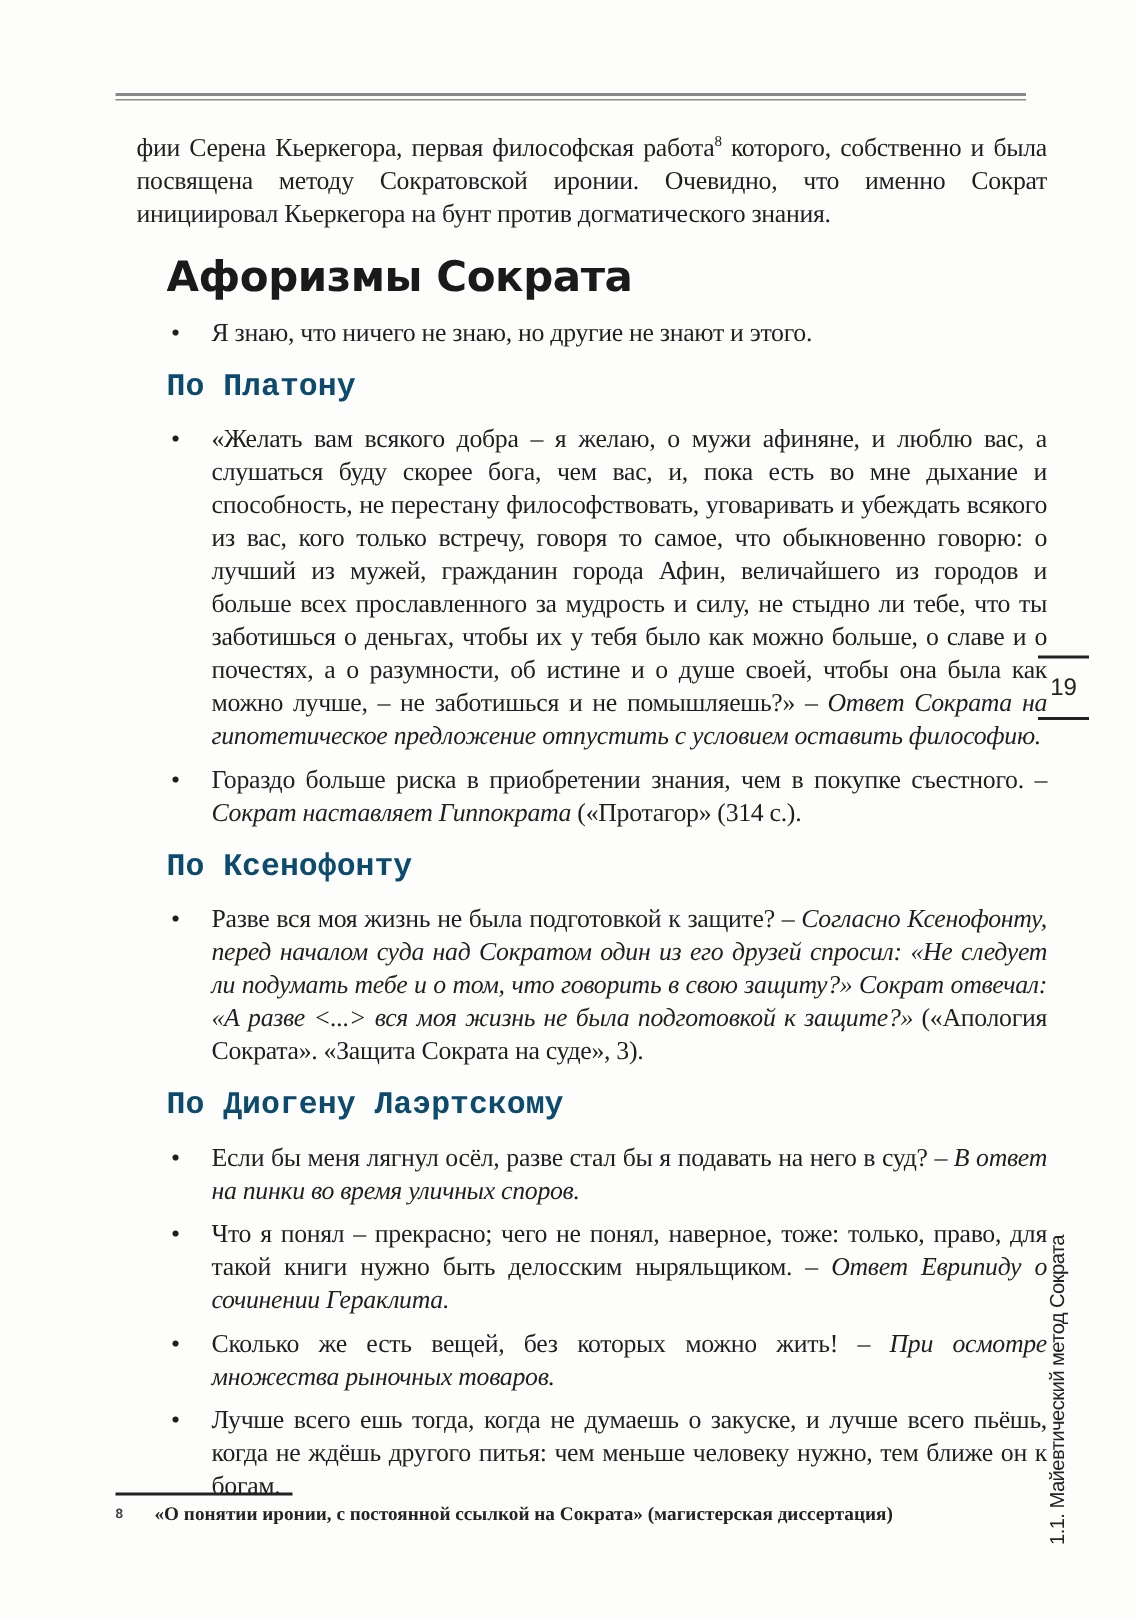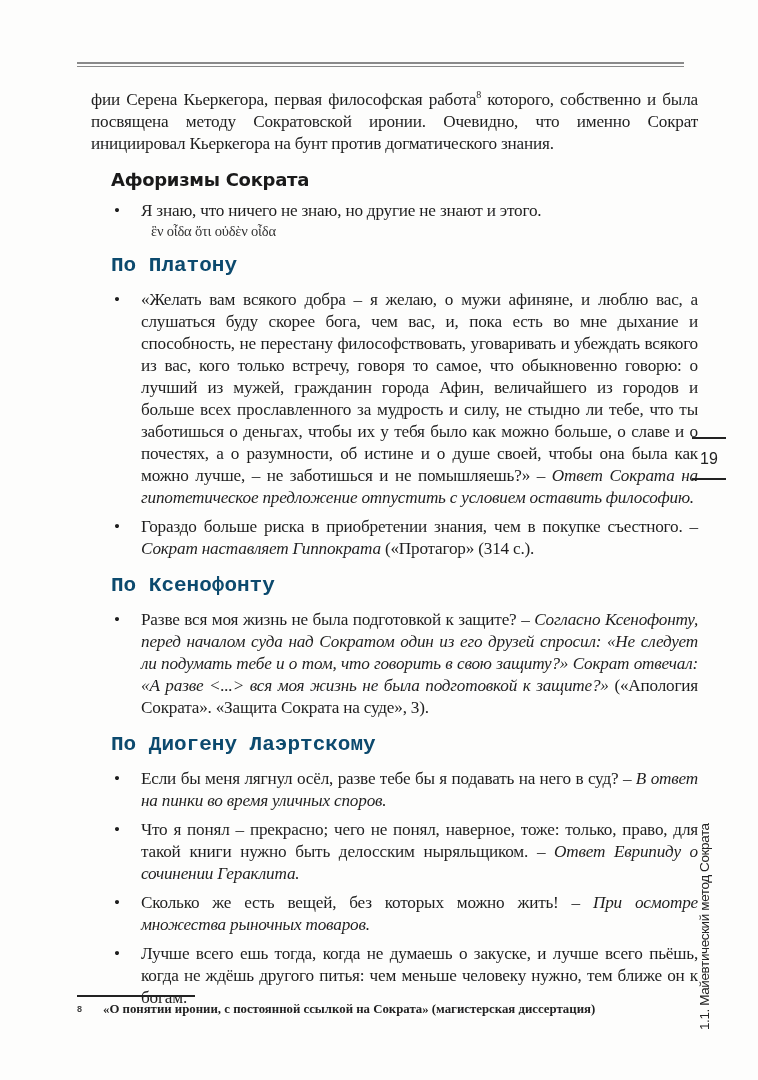--- a/index.html
+++ b/index.html
@@ -3,21 +3,21 @@
 <meta charset="utf-8">
 <style>
   html, body { margin:0; padding:0; }
   body { width:758px; height:1080px; background:#fdfdfc; position:relative; overflow:hidden;
          font-family:"Liberation Serif", "DejaVu Serif", serif; color:#1e1e1e; }
   .rule-top { position:absolute; left:77px; top:62px; width:607px; height:5px;
               border-top:2px solid #8a8a8a; border-bottom:1px solid #8a8a8a; box-sizing:border-box; }
   .page { position:absolute; left:91px; top:84px; width:607px; }
   p.body { margin:0; font-size:17.2px; line-height:22px; text-align:justify; letter-spacing:-0.2px; }
   h1.section { margin:14px 0 10px 20px; font-family:"DejaVu Sans", sans-serif; font-weight:bold;
-               font-size:18px; letter-spacing:-0.3px; color:#1a1a1a; }
+               font-size:28px; letter-spacing:-0.3px; color:#1a1a1a; }
   h2.sub { margin:14px 0 12px 20px; font-family:Liberation Mono, monospace; font-weight:bold; font-size:21px; color:#0c4a6e; }
   ul.items { list-style:none; margin:0; padding:0 0 0 20px; }
   ul.items li { position:relative; padding-left:30px; font-size:17.2px; line-height:22px;
                 text-align:justify; margin-bottom:7px; letter-spacing:-0.2px; }
   ul.items li .bullet { position:absolute; left:3px; top:0; }
   .greek { display:block; font-size:14.5px; line-height:18px; margin-left:10px; color:#333; }
   .it { font-style:italic; }
   .pagenum { position:absolute; left:692px; top:437px; width:34px; text-align:center; }
   .pagenum .bar { height:2px; background:#222; width:34px; margin:0 auto; }
   .pagenum .num { font-family:"Liberation Sans", sans-serif; font-size:16px; line-height:20px; padding:10px 0 9px; color:#222; }
@@ -34,38 +34,37 @@
 <div class="rule-top"></div>
 
 <div class="page">
   <p class="body"><span>фии Серена Кьеркегора, первая философская работа</span><sup>8</sup><span> которого, собственно и была посвящена методу Сократовской иронии. Очевидно, что именно Сократ инициировал Кьеркегора на бунт против догматического знания.</span></p>
 
   <h1 class="section">Афоризмы Сократа</h1>
   <ul class="items">
     <li>
       <span class="bullet">•</span>
       <span>Я знаю, что ничего не знаю, но другие не знают и этого.</span>
-      <span class="greek">ἓν οἶδα ὅτι οὐδὲν οἶδα</span>
     </li>
   </ul>
 
   <h2 class="sub">По Платону</h2>
   <ul class="items">
     <li><span class="bullet">•</span><span>«Желать вам всякого добра – я желаю, о мужи афиняне, и люблю вас, а слушаться буду скорее бога, чем вас, и, пока есть во мне дыхание и способность, не перестану философствовать, уговаривать и убеждать всякого из вас, кого только встречу, говоря то самое, что обыкновенно говорю: о лучший из мужей, гражданин города Афин, величайшего из городов и больше всех прославленного за мудрость и силу, не стыдно ли тебе, что ты заботишься о деньгах, чтобы их у тебя было как можно больше, о славе и о почестях, а о разумности, об истине и о душе своей, чтобы она была как можно лучше, – не заботишься и не помышляешь?» – </span><span class="it">Ответ Сократа на гипотетическое предложение отпустить с условием оставить философию.</span><span></span></li>
     <li><span class="bullet">•</span><span>Гораздо больше риска в приобретении знания, чем в покупке съестного. – </span><span class="it">Сократ наставляет Гиппократа</span><span> («Протагор» (314 с.).</span></li>
   </ul>
 
   <h2 class="sub">По Ксенофонту</h2>
   <ul class="items">
     <li><span class="bullet">•</span><span>Разве вся моя жизнь не была подготовкой к защите? – </span><span class="it">Согласно Ксенофонту, перед началом суда над Сократом один из его друзей спросил: «Не следует ли подумать тебе и о том, что говорить в свою защиту?» Сократ отвечал: «А разве &lt;...&gt; вся моя жизнь не была подготовкой к защите?»</span><span> («Апология Сократа». «Защита Сократа на суде», 3).</span></li>
   </ul>
 
   <h2 class="sub">По Диогену Лаэртскому</h2>
   <ul class="items">
-    <li><span class="bullet">•</span><span>Если бы меня лягнул осёл, разве тебе бы я подавать на него в суд? </span><span class="it">– В ответ на пинки во время уличных споров.</span></li>
+    <li><span class="bullet">•</span><span>Если бы меня лягнул осёл, разве стал бы я подавать на него в суд? </span><span class="it">– В ответ на пинки во время уличных споров.</span></li>
     <li><span class="bullet">•</span><span>Что я понял – прекрасно; чего не понял, наверное, тоже: только, право, для такой книги нужно быть делосским ныряльщиком. </span><span class="it">– Ответ Еврипиду о сочинении Гераклита.</span></li>
     <li><span class="bullet">•</span><span>Сколько же есть вещей, без которых можно жить! – </span><span class="it">При осмотре множества рыночных товаров.</span></li>
     <li><span class="bullet">•</span><span>Лучше всего ешь тогда, когда не думаешь о закуске, и лучше всего пьёшь, когда не ждёшь другого питья: чем меньше человеку нужно, тем ближе он к богам.</span></li>
   </ul>
 </div>
 
 <div class="pagenum">
   <div class="bar"></div>
   <div class="num">19</div>
   <div class="bar"></div>

